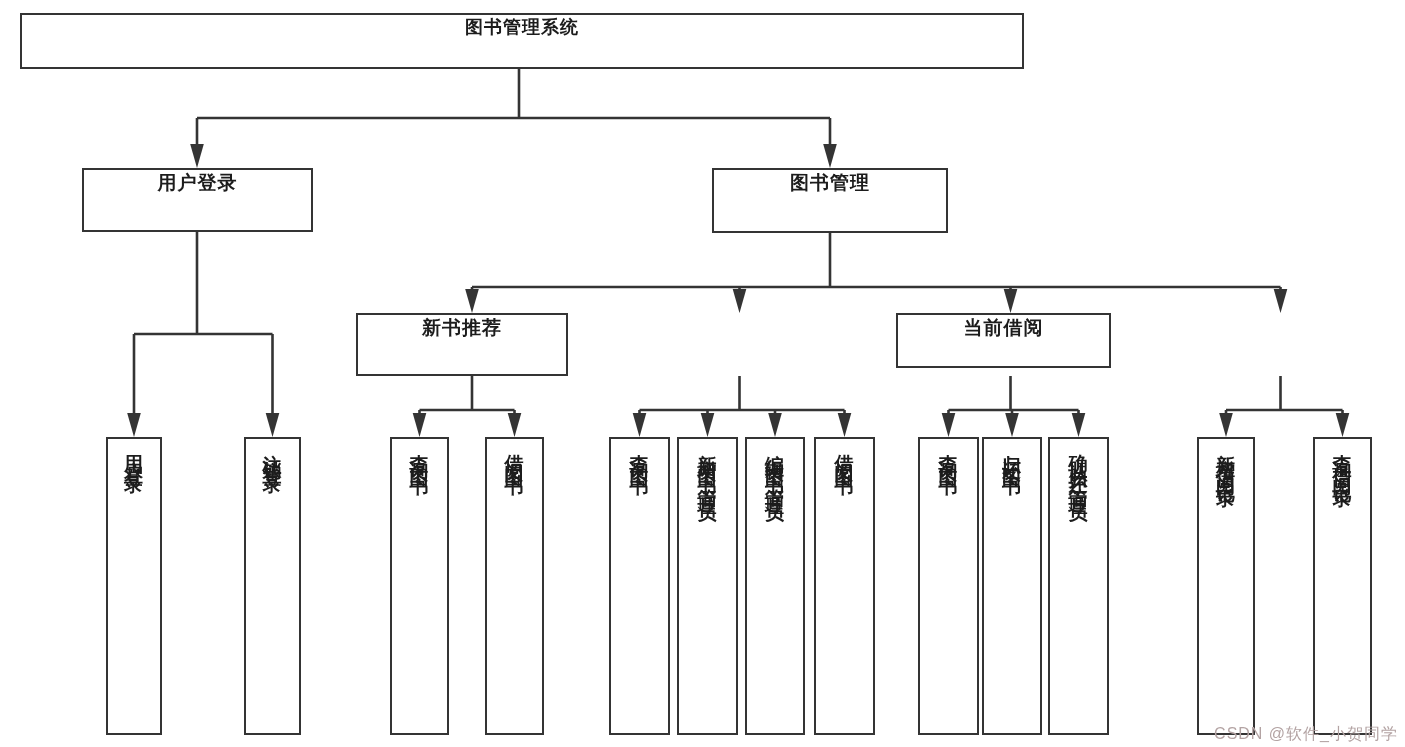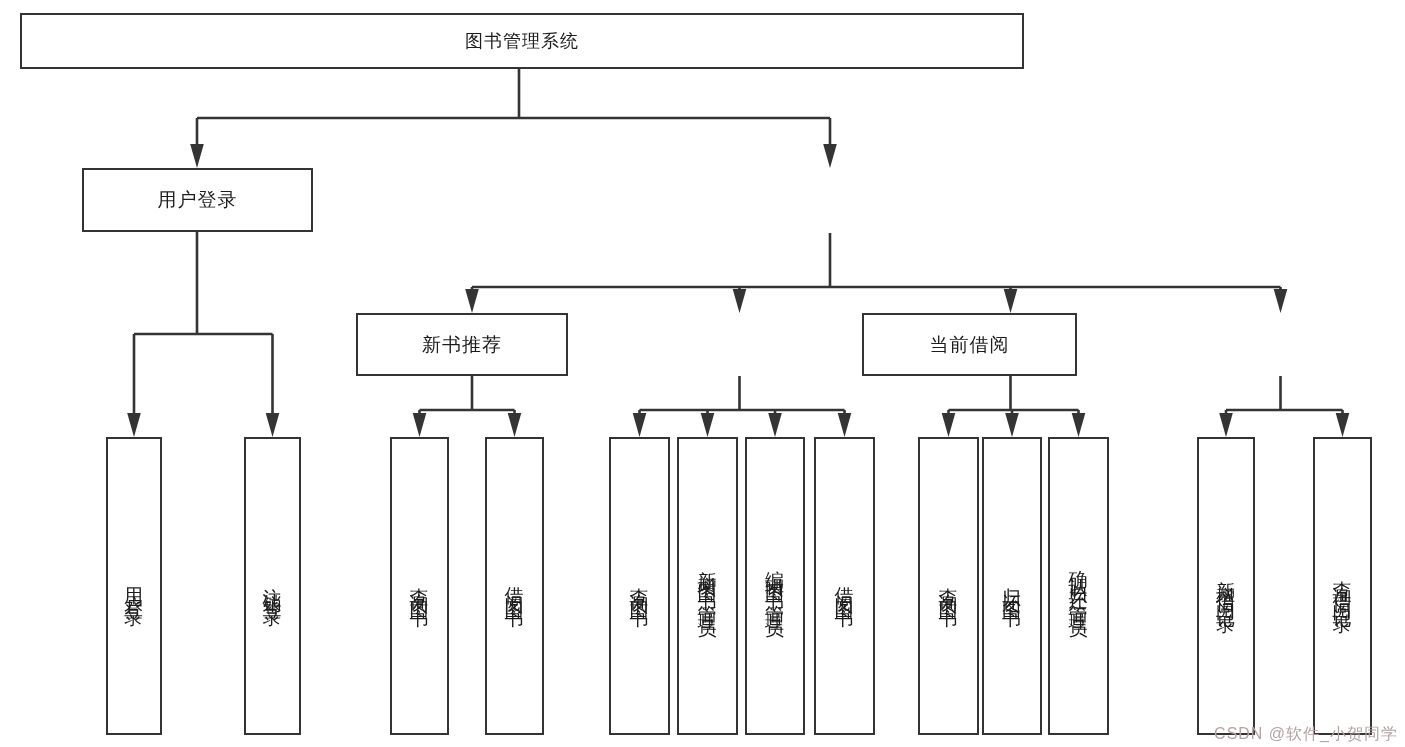--- a/index.html
+++ b/index.html
@@ -17,25 +17,26 @@
     overflow:hidden;
   }
   .connectors{position:absolute;left:0;top:0;width:1405px;height:747px;}
   .connectors path{stroke:var(--line);stroke-width:2.6;fill:none;}
   .connectors polygon{fill:var(--line);stroke:none;}
   .box{
     position:absolute;
     box-sizing:border-box;
     background:var(--bg);
     border:2.6px solid var(--line);
-    display:flex;align-items:center;justify-content:center;
+    display:flex;align-items:flex-start;justify-content:center;
     color:var(--text);
     font-size:19px;
     letter-spacing:1px;
     white-space:nowrap;
+    font-weight:bold;
   }
   .box.root{font-size:18px;}
   .box.v span{
     writing-mode:vertical-rl;
     text-orientation:mixed;
     letter-spacing:7px;
     line-height:1;
   }
   .watermark{
     position:absolute;
@@ -74,25 +75,28 @@
       <polygon points="1335.7,413 1349.3,413 1342.5,437"></polygon>
     </svg>
 
   <div class="box root" style="left:20px;top:13px;width:1004px;height:56px">
     <span>图书管理系统</span>
   </div>
 
   <div class="box" style="left:82px;top:168px;width:231px;height:64px">
     <span>用户登录</span>
   </div>
+  <div class="box" style="left:712px;top:168px;width:236px;height:65px">
+    <span>图书管理</span>
+  </div>
 
   <div class="box" style="left:356px;top:313px;width:212px;height:63px">
     <span>新书推荐</span>
   </div>
-  <div class="box" style="left:862px;top:313px;width:215px;height:63px">
+  <div class="box" style="left:896px;top:313px;width:215px;height:55px">
     <span>当前借阅</span>
   </div>
 
   <div class="box v" style="left:106px;top:437px;width:56px;height:298px">
     <span>用户登录</span>
   </div>
   <div class="box v" style="left:244px;top:437px;width:57px;height:298px">
     <span>注销登录</span>
   </div>
 

